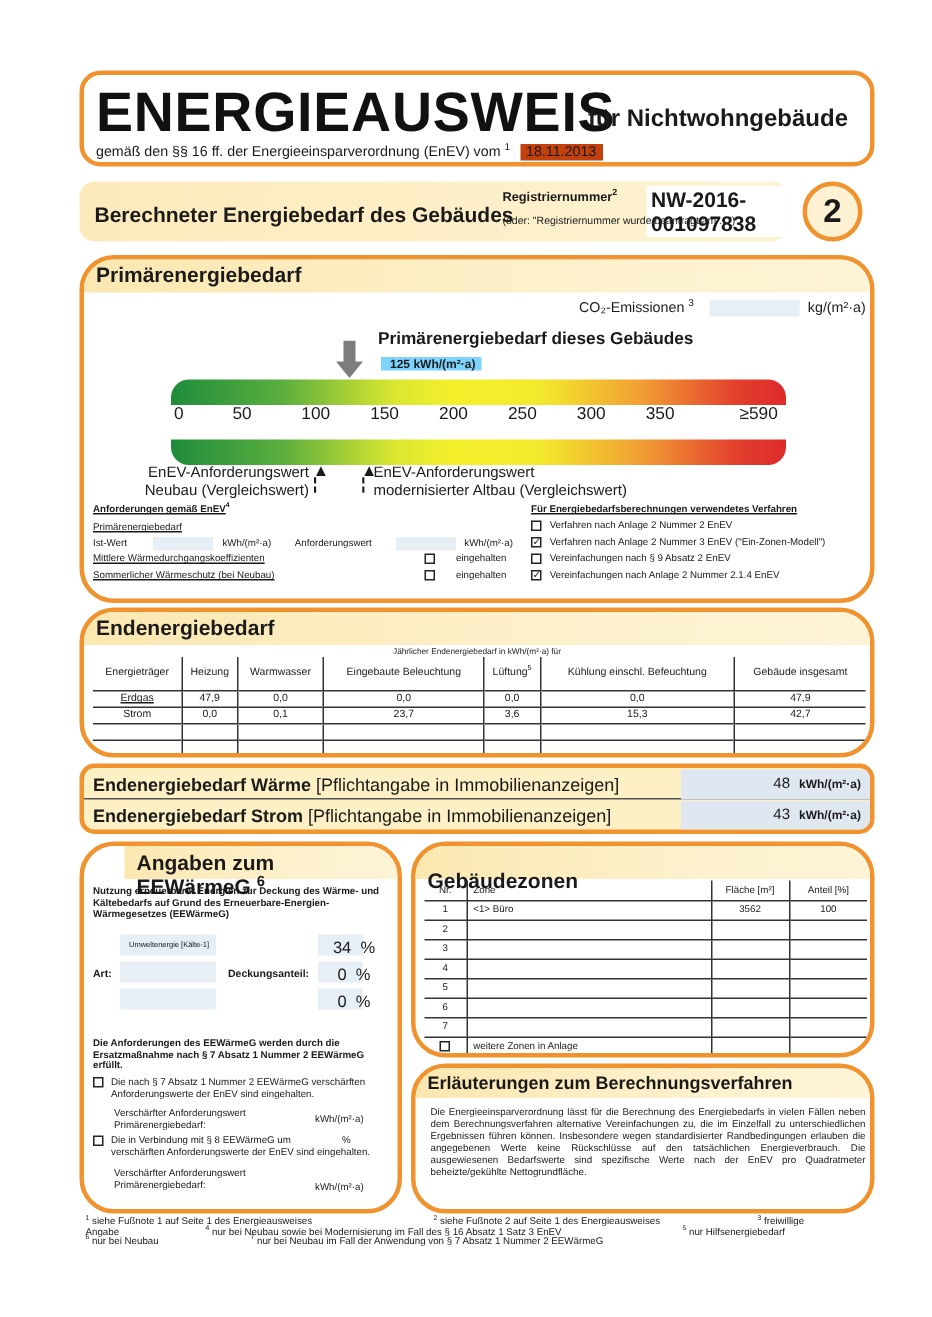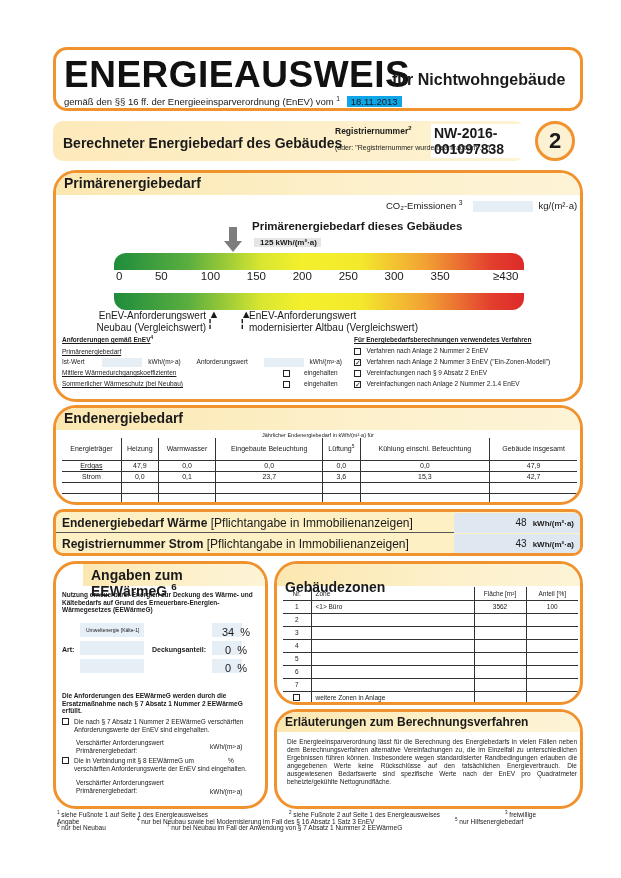--- a/index.html
+++ b/index.html
@@ -7,37 +7,37 @@
   body { font-family: "Liberation Sans", sans-serif; color: #1a1a1a; position: relative; }
 
   .box { position: absolute; border: 3px solid #f0922e; border-radius: 23px; background: #fff; overflow: hidden; }
   .boxhead { background: linear-gradient(90deg, #fbe7b0 0%, #fdf1cc 60%, #fdf3d6 100%); font-weight: bold; padding: 2px 8px; }
 
   
   #title-box { left: 53px; top: 47px; width: 530px; height: 64px; border-radius: 14px; }
   #title-main { position: absolute; left: 8px; top: 4px; font-size: 37px; font-weight: bold; letter-spacing: 0.5px; color: #111; }
   #title-sub { position: absolute; left: 336px; top: 21px; font-size: 16px; font-weight: bold; }
   #title-law { position: absolute; left: 8px; top: 46px; font-size: 9.5px; }
-  #title-date { display: inline-block; background: #0ea5e9; padding: 0 4px; margin-left: 4px; }
+  #title-date { display: inline-block; background: #c2410c; padding: 0 4px; margin-left: 4px; }
 
   
   #band { position: absolute; left: 53px; top: 121px; width: 472px; height: 40px; border-radius: 10px; background: linear-gradient(90deg, #fdeabb, #fdf3d3); }
   #band-title { position: absolute; left: 10px; top: 14px; font-size: 14px; font-weight: bold; }
   #reg-label { position: absolute; left: 282px; top: 5px; font-size: 8.5px; font-weight: bold; }
   #reg-number { position: absolute; left: 378px; top: 3px; font-size: 14px; font-weight: bold; background: #fff; padding: 1px 3px; }
   #reg-note { position: absolute; left: 282px; top: 23px; font-size: 7px; }
   #page-num { position: absolute; left: 535px; top: 121px; width: 40px; height: 40px; border: 3px solid #f0922e; border-radius: 50%; background: #fdf1d3; font-size: 22px; font-weight: bold; text-align: center; line-height: 34px; }
 
   
   #prim-box { left: 53px; top: 170px; width: 530px; height: 232px; }
   #prim-box .boxhead { font-size: 14px; height: 22px; }
   #co2 { position: absolute; left: 330px; top: 27px; font-size: 9.5px; }
   #co2-field { display: inline-block; width: 60px; height: 11px; background: #e6eef6; vertical-align: middle; margin: 0 6px 0 10px; }
   #prim-this { position: absolute; left: 196px; top: 47px; font-size: 11.5px; font-weight: bold; }
-  #prim-value { position: absolute; left: 198px; top: 65px; font-size: 8px; font-weight: bold; background: #e5e5e5; padding: 0 4px 0 6px; text-align: right; }
+  #prim-value { position: absolute; left: 198px; top: 65px; font-size: 8px; font-weight: bold; background: #7dd3fc; padding: 0 4px 0 6px; text-align: right; }
   #arrow { position: absolute; left: 168px; top: 54px; }
   .scale-band { position: absolute; left: 58px; width: 410px; height: 17px; background: linear-gradient(90deg, #1f8c3c 0%, #5aae3e 18%, #d9e631 36%, #f4f02c 46%, #f3e92c 60%, #f2a134 76%, #e33f2e 92%, #de2a2a 100%); }
   #band-top { top: 80px; border-radius: 12px 12px 0 0; }
   #band-bot { top: 120px; border-radius: 0 0 12px 12px; }
   .tick { position: absolute; top: 97px; font-size: 11.5px; }
   .req-arrow { position: absolute; font-size: 11px; font-weight: bold; line-height: 9px; }
   .req-label { position: absolute; font-size: 10px; line-height: 12px; }
 
   #req-area { position: absolute; left: 6px; top: 163px; width: 510px; font-size: 6.5px; }
   .req-row { position: absolute; white-space: nowrap; }
@@ -143,21 +143,21 @@
   <div class="scale-band" id="band-bot"></div>
   <div id="ticks">
       <div class="tick" style="left: 60px;">0</div>
       <div class="tick" style="left: 98.9302px;">50</div>
       <div class="tick" style="left: 144.86px;">100</div>
       <div class="tick" style="left: 190.791px;">150</div>
       <div class="tick" style="left: 236.721px;">200</div>
       <div class="tick" style="left: 282.651px;">250</div>
       <div class="tick" style="left: 328.581px;">300</div>
       <div class="tick" style="left: 374.512px;">350</div>
-      <div class="tick" style="left: 437px;">≥430</div>
+      <div class="tick" style="left: 437px;">≥590</div>
     </div>
 
   <div class="req-arrow" id="neu-arrow" style="top: 137px; left: 152.535px;">▲<br>¦</div>
   <div class="req-arrow" id="alt-arrow" style="top: 137px; left: 184.686px;">▲<br>¦</div>
   <div class="req-label" style="left:34px; top:137px; text-align:right; width:116px;">
     <div>EnEV-Anforderungswert</div>
     <div>Neubau (Vergleichswert)</div>
   </div>
   <div class="req-label" style="left:193px; top:137px;">
     <div>EnEV-Anforderungswert</div>
@@ -243,21 +243,21 @@
   </tbody>
     </table>
 </div>
 
 <div class="box" id="sum-box">
   <div class="sum-row r1">
     <div class="sum-label"><b>Endenergiebedarf Wärme</b> <span>[Pflichtangabe in Immobilienanzeigen]</span></div>
     <div class="sum-val"><span>48</span><span class="unit">kWh/(m²·a)</span></div>
   </div>
   <div class="sum-row r2">
-    <div class="sum-label"><b>Registriernummer Strom</b> <span>[Pflichtangabe in Immobilienanzeigen]</span></div>
+    <div class="sum-label"><b>Endenergiebedarf Strom</b> <span>[Pflichtangabe in Immobilienanzeigen]</span></div>
     <div class="sum-val"><span>43</span><span class="unit">kWh/(m²·a)</span></div>
   </div>
 </div>
 
 <div class="box" id="ee-box">
   <div class="boxhead"><span>Angaben zum EEWärmeG</span> <sup>6</sup></div>
   <div id="ee-intro">Nutzung erneuerbarer Energien zur Deckung des Wärme- und Kältebedarfs auf Grund des Erneuerbare-Energien-Wärmegesetzes (EEWärmeG)</div>
   <div class="ee-field" style="left:24px; top:59px; width:64px;">Umweltenergie [Kälte-1]</div>
   <div class="ee-field" style="left:24px; top:77px; width:64px;"></div>
   <div class="ee-field" style="left:24px; top:95px; width:64px;"></div>

